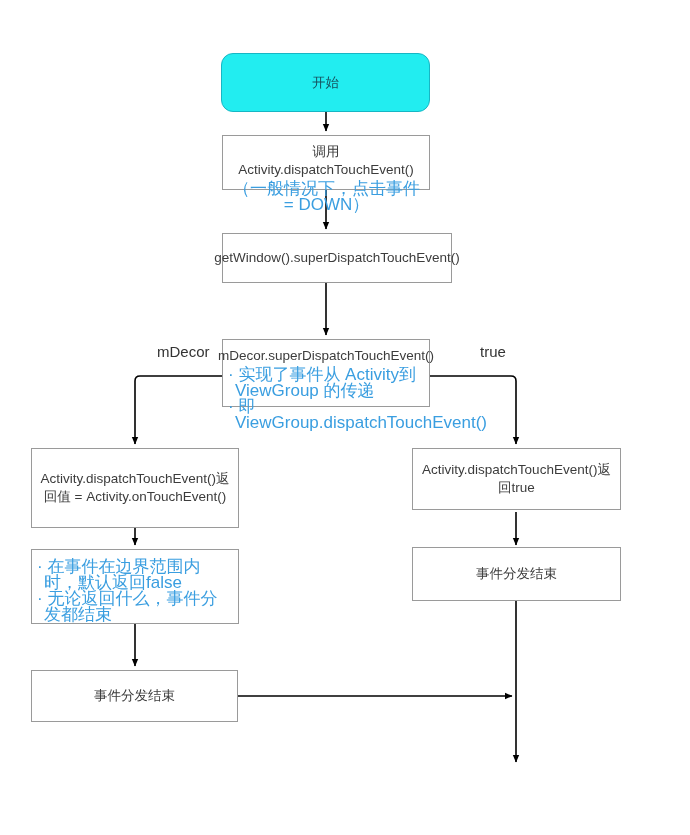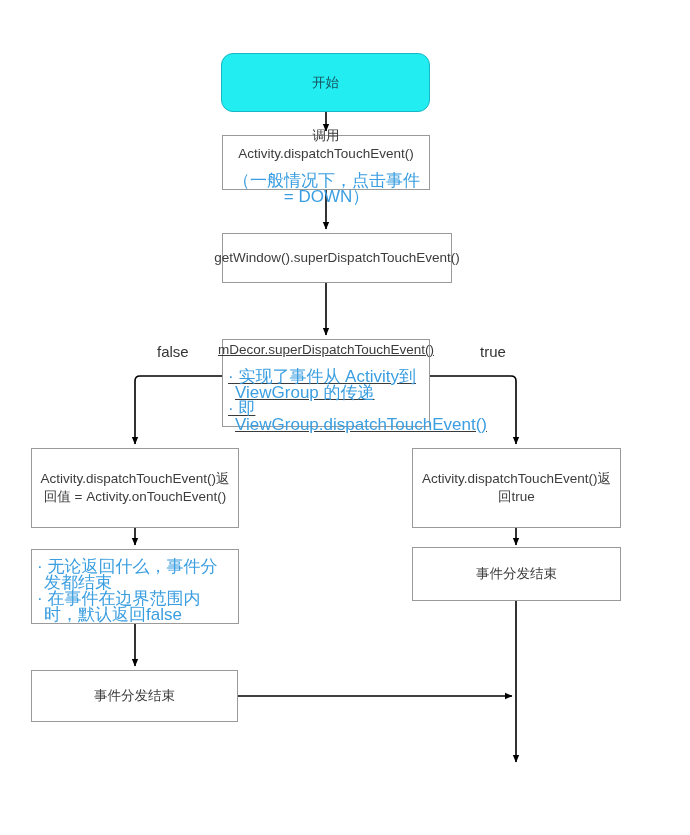--- a/index.html
+++ b/index.html
@@ -61,23 +61,22 @@
     font-size: 17px;
     line-height: 16px;
     text-align: left;
   }
   .bullets .b {
     display: block;
     text-indent: -7px;
     padding-left: 7px;
   }
   .node.has-bullets {
-    justify-content: center;
+    justify-content: flex-start;
     padding-top: 7px;
-    gap: 8px;
   }
   .branch-label {
     position: absolute;
     font-size: 15px;
     color: #333333;
     white-space: nowrap;
   }
 </style>
 </head>
 <body>
@@ -120,47 +119,47 @@
     <div class="title">调用Activity.dispatchTouchEvent()</div>
     <div class="bullets" style="text-align:center;">
       <span class="b" style="text-indent:0;padding-left:0;">（一般情况下，点击事件 = DOWN）</span>
     </div>
   </div>
 
   <div class="node" style="left:222px; top:233px; width:230px; height:50px;">
     <div class="title">getWindow().superDispatchTouchEvent()</div>
   </div>
 
-  <div class="node has-bullets" style="left:222px; top:339px; width:208px; height:88px;text-decoration:underline;">
+  <div class="node has-bullets" style="left:222px; top:339px; width:208px; height:68px;">
     <div class="title">mDecor.superDispatchTouchEvent()</div>
     <div class="bullets">
       <span class="b">· 实现了事件从 Activity到ViewGroup 的传递</span>
       <span class="b">· 即 ViewGroup.dispatchTouchEvent()</span>
     </div>
   </div>
 
-  <div class="branch-label" style="left:157px; top:343px;">false</div>
+  <div class="branch-label" style="left:157px; top:343px;">mDecor</div>
   <div class="branch-label" style="left:480px; top:343px;">true</div>
 
   <div class="node" style="left:31px; top:448px; width:208px; height:80px;">
     <div class="title">Activity.dispatchTouchEvent()返回值 = Activity.onTouchEvent()</div>
   </div>
 
   <div class="node has-bullets" style="left:31px; top:549px; width:208px; height:75px;">
     <div class="bullets">
+      <span class="b">· 在事件在边界范围内时，默认返回false</span>
       <span class="b">· 无论返回什么，事件分发都结束</span>
-      <span class="b">· 在事件在边界范围内时，默认返回false</span>
     </div>
   </div>
 
   <div class="node" style="left:31px; top:670px; width:207px; height:52px;">
     <div class="title">事件分发结束</div>
   </div>
 
-  <div class="node" style="left:412px; top:448px; width:209px; height:80px;">
+  <div class="node" style="left:412px; top:448px; width:209px; height:62px;">
     <div class="title">Activity.dispatchTouchEvent()返回true</div>
   </div>
 
   <div class="node" style="left:412px; top:547px; width:209px; height:54px;">
     <div class="title">事件分发结束</div>
   </div>
 
 
 </div>
 

